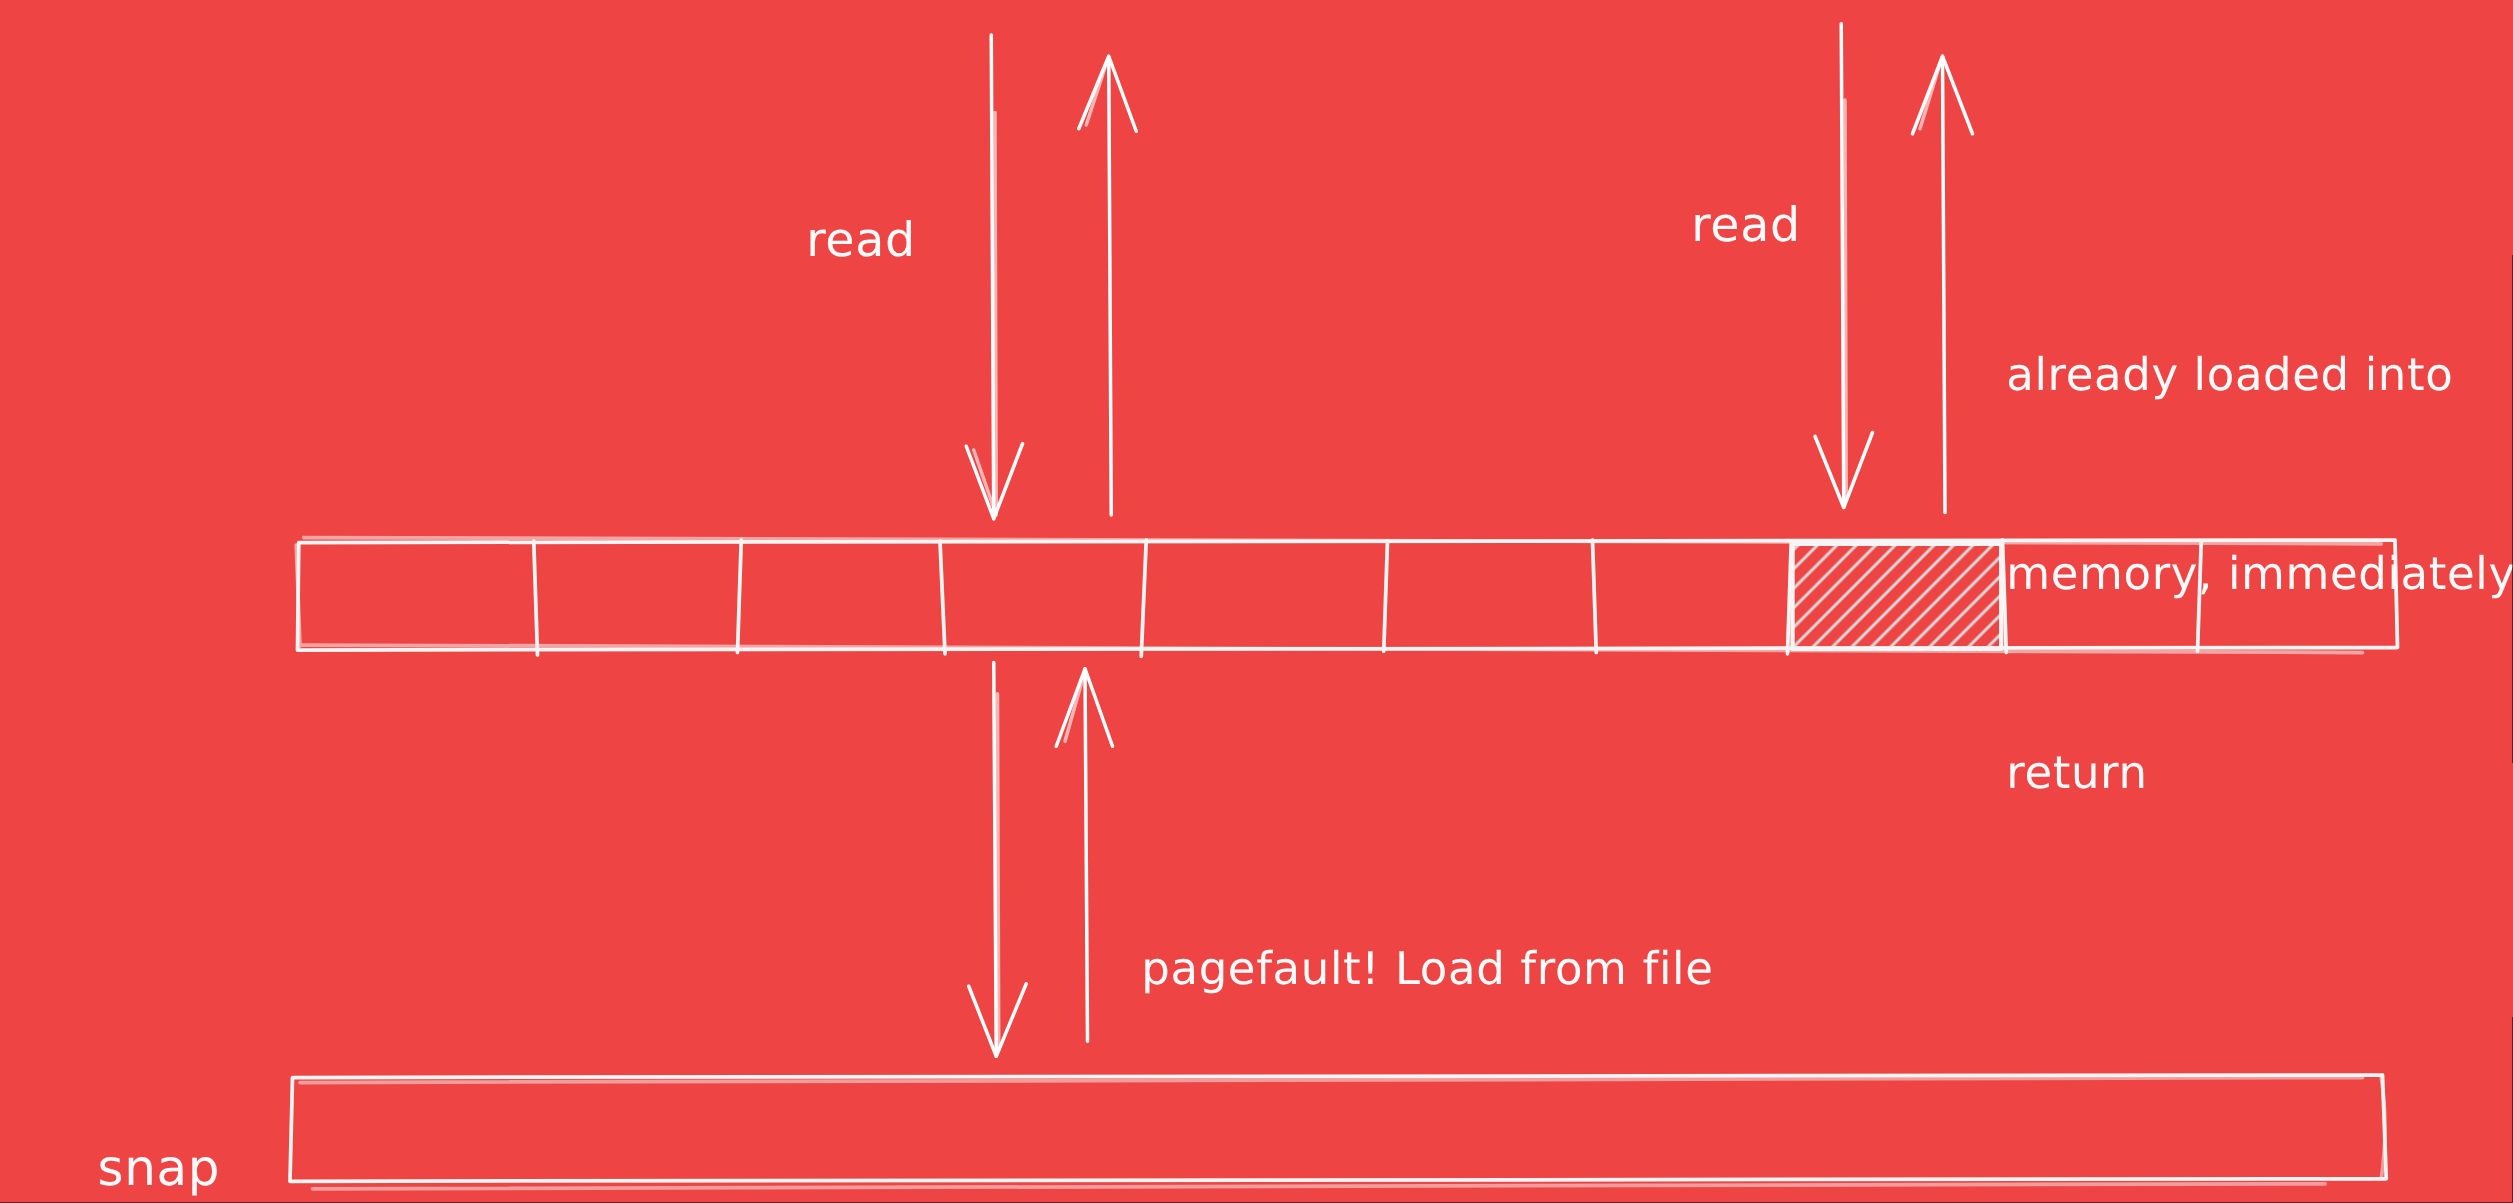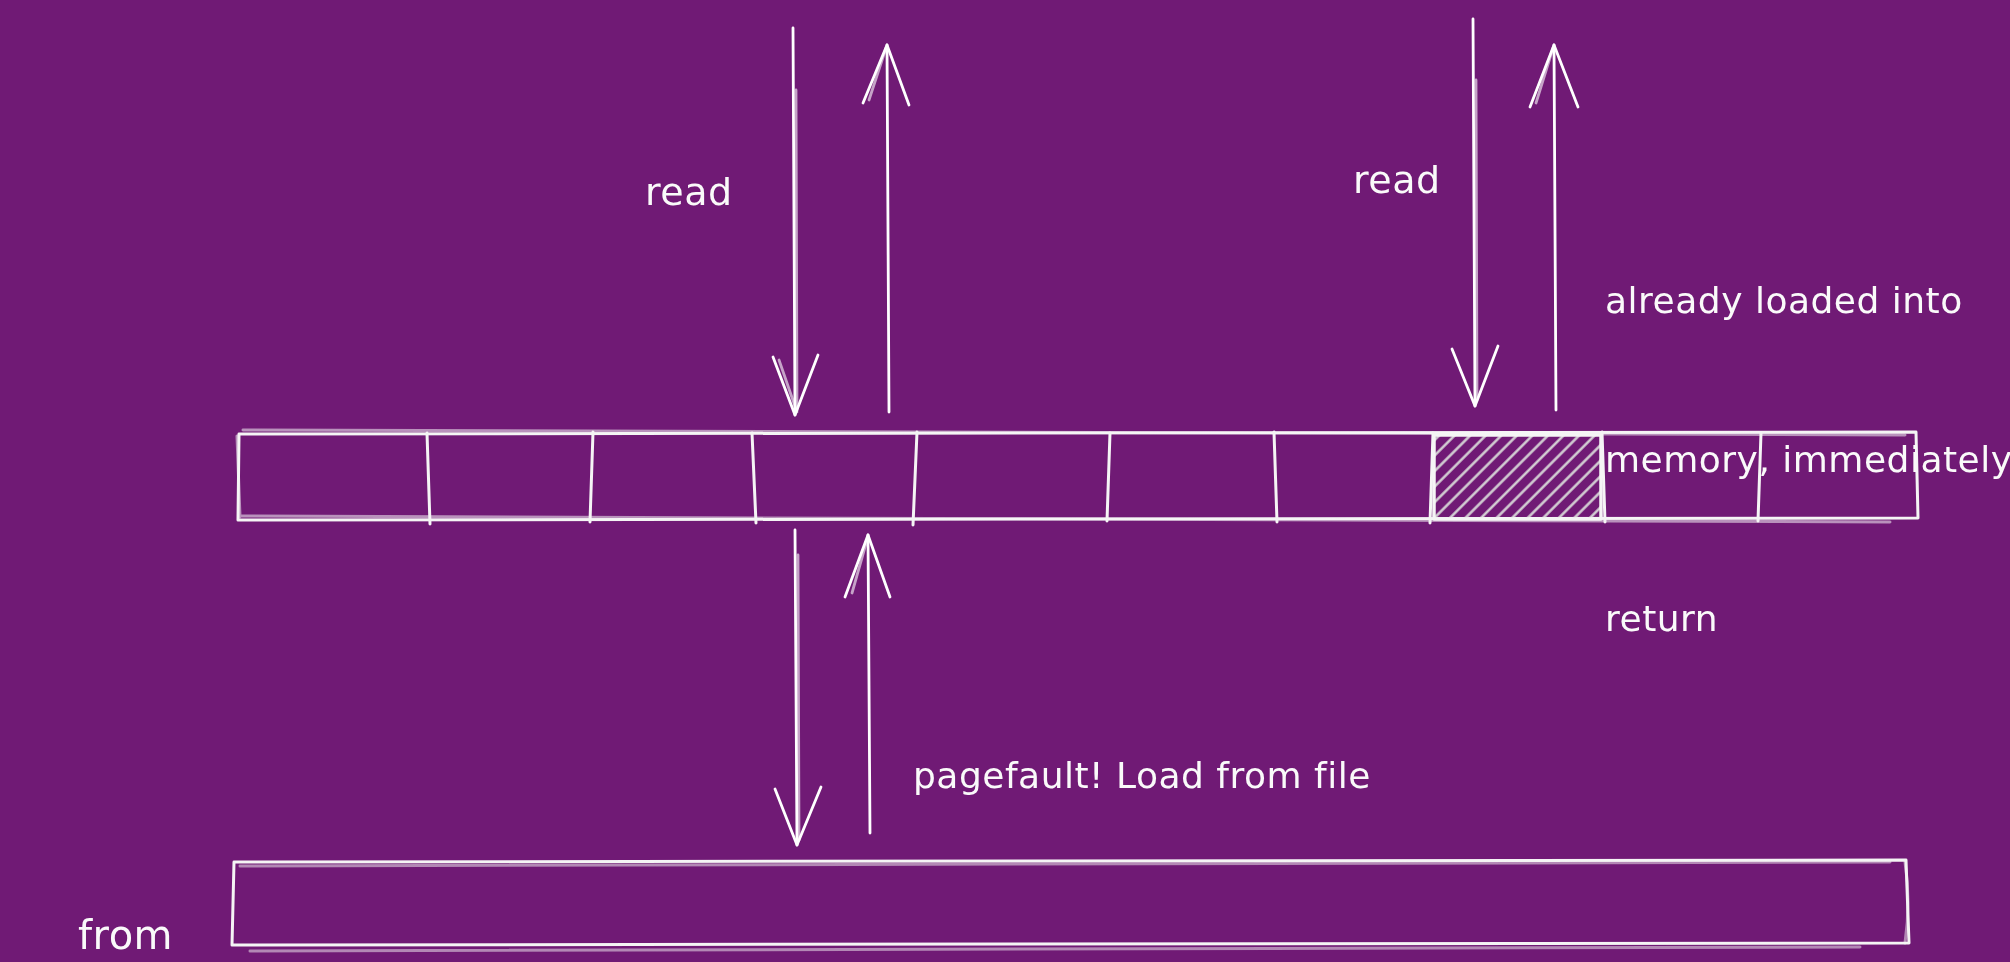--- a/index.html
+++ b/index.html
@@ -4,21 +4,21 @@
 <style>
   html, body {
     margin: 0;
     padding: 0;
     background: #000000;
   }
   .canvas {
     position: relative;
     width: 2010px;
     height: 962px;
-    background: #701a75;
+    background: #ef4444;
     overflow: hidden;
     font-family: "DejaVu Sans", sans-serif;
   }
   .svg-layer {
     position: absolute;
     left: 0;
     top: 0;
   }
   .label {
     position: absolute;
@@ -126,15 +126,15 @@
     <div>return</div>
   </div>
 
 
   <div class="label note note-bottom" style="left:913px; top:638px;">
     <div>pagefault! Load from file</div>
     
   </div>
 
 
-  <div class="label lbl-side" style="left:78px; top:912px;">from</div>
+  <div class="label lbl-side" style="left:78px; top:912px;">snap</div>
 
 </div>
 
 </body></html>

